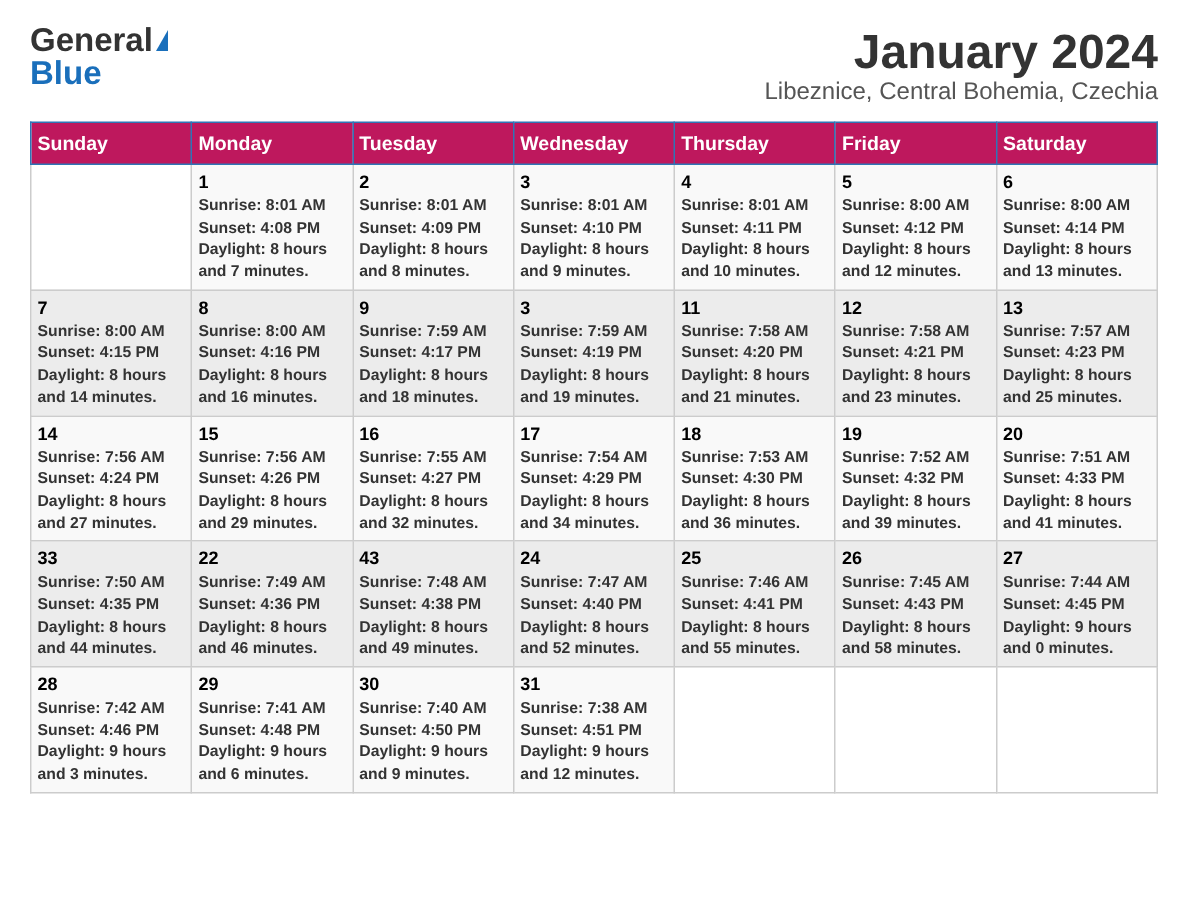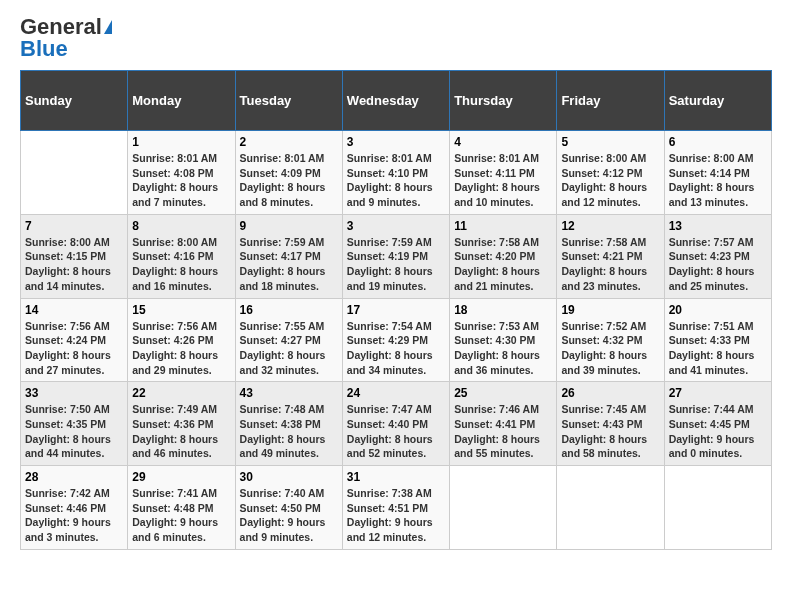--- a/index.html
+++ b/index.html
@@ -56,23 +56,23 @@
       font-size: 16px;
       font-weight: normal;
       color: #555;
     }
     .calendar {
       width: 100%;
       border-collapse: collapse;
       font-size: 11px;
     }
     .calendar thead tr th {
-      background-color: #404040;
+      background-color: #be185d;
       color: #fff;
-      padding: 22px 4px;
+      padding: 6px 4px;
       text-align: left;
       font-size: 13px;
       border: 1px solid #2e75b6;
     }
     .calendar tbody tr td {
       border: 1px solid #ccc;
       vertical-align: top;
       padding: 4px;
       width: calc(100% / 7);
       min-height: 80px;
@@ -106,20 +106,24 @@
 <div class="header">
   <div class="logo">
     <div class="logo-line">
       <span class="logo-general">General</span>
       <span class="logo-icon"></span>
     </div>
     <div>
       <span class="logo-blue">Blue</span>
     </div>
   </div>
+  <div class="title-section">
+    <h1>January 2024</h1>
+    <h2>Libeznice, Central Bohemia, Czechia</h2>
+  </div>
 </div>
 
 <table class="calendar">
   <thead>
     <tr>
     <th>Sunday</th>
         <th>Monday</th>
         <th>Tuesday</th>
         <th>Wednesday</th>
         <th>Thursday</th>

